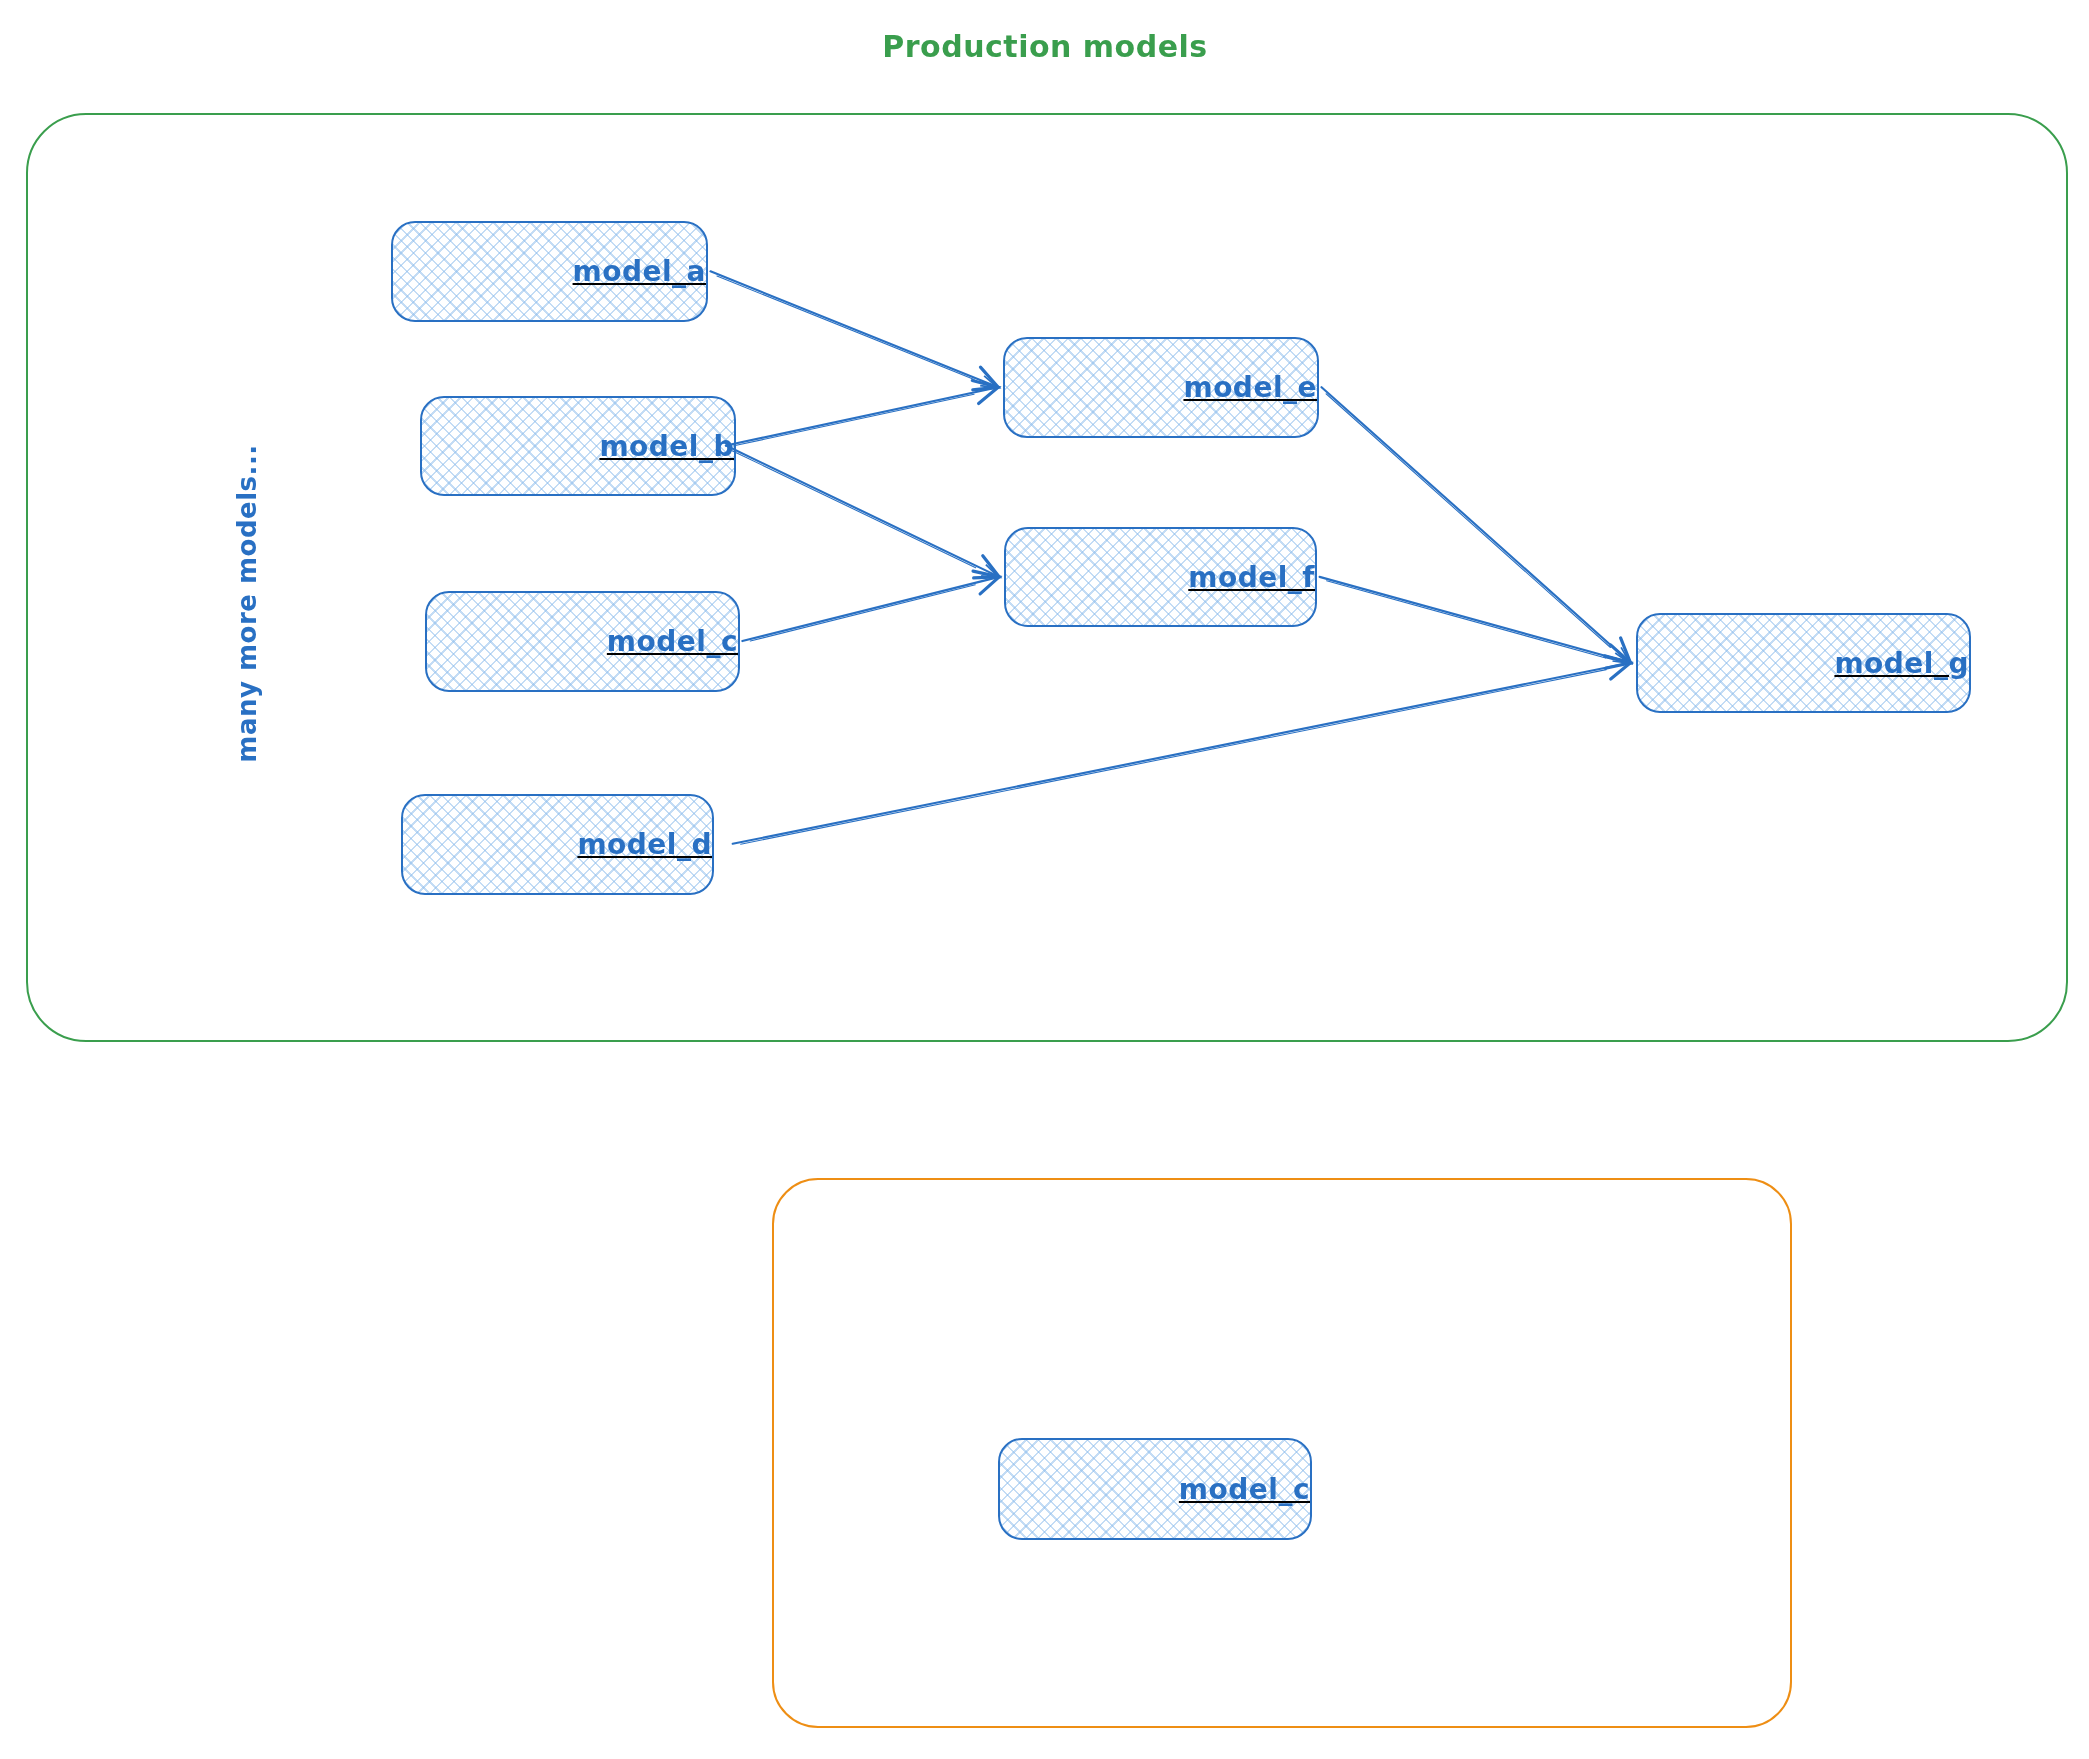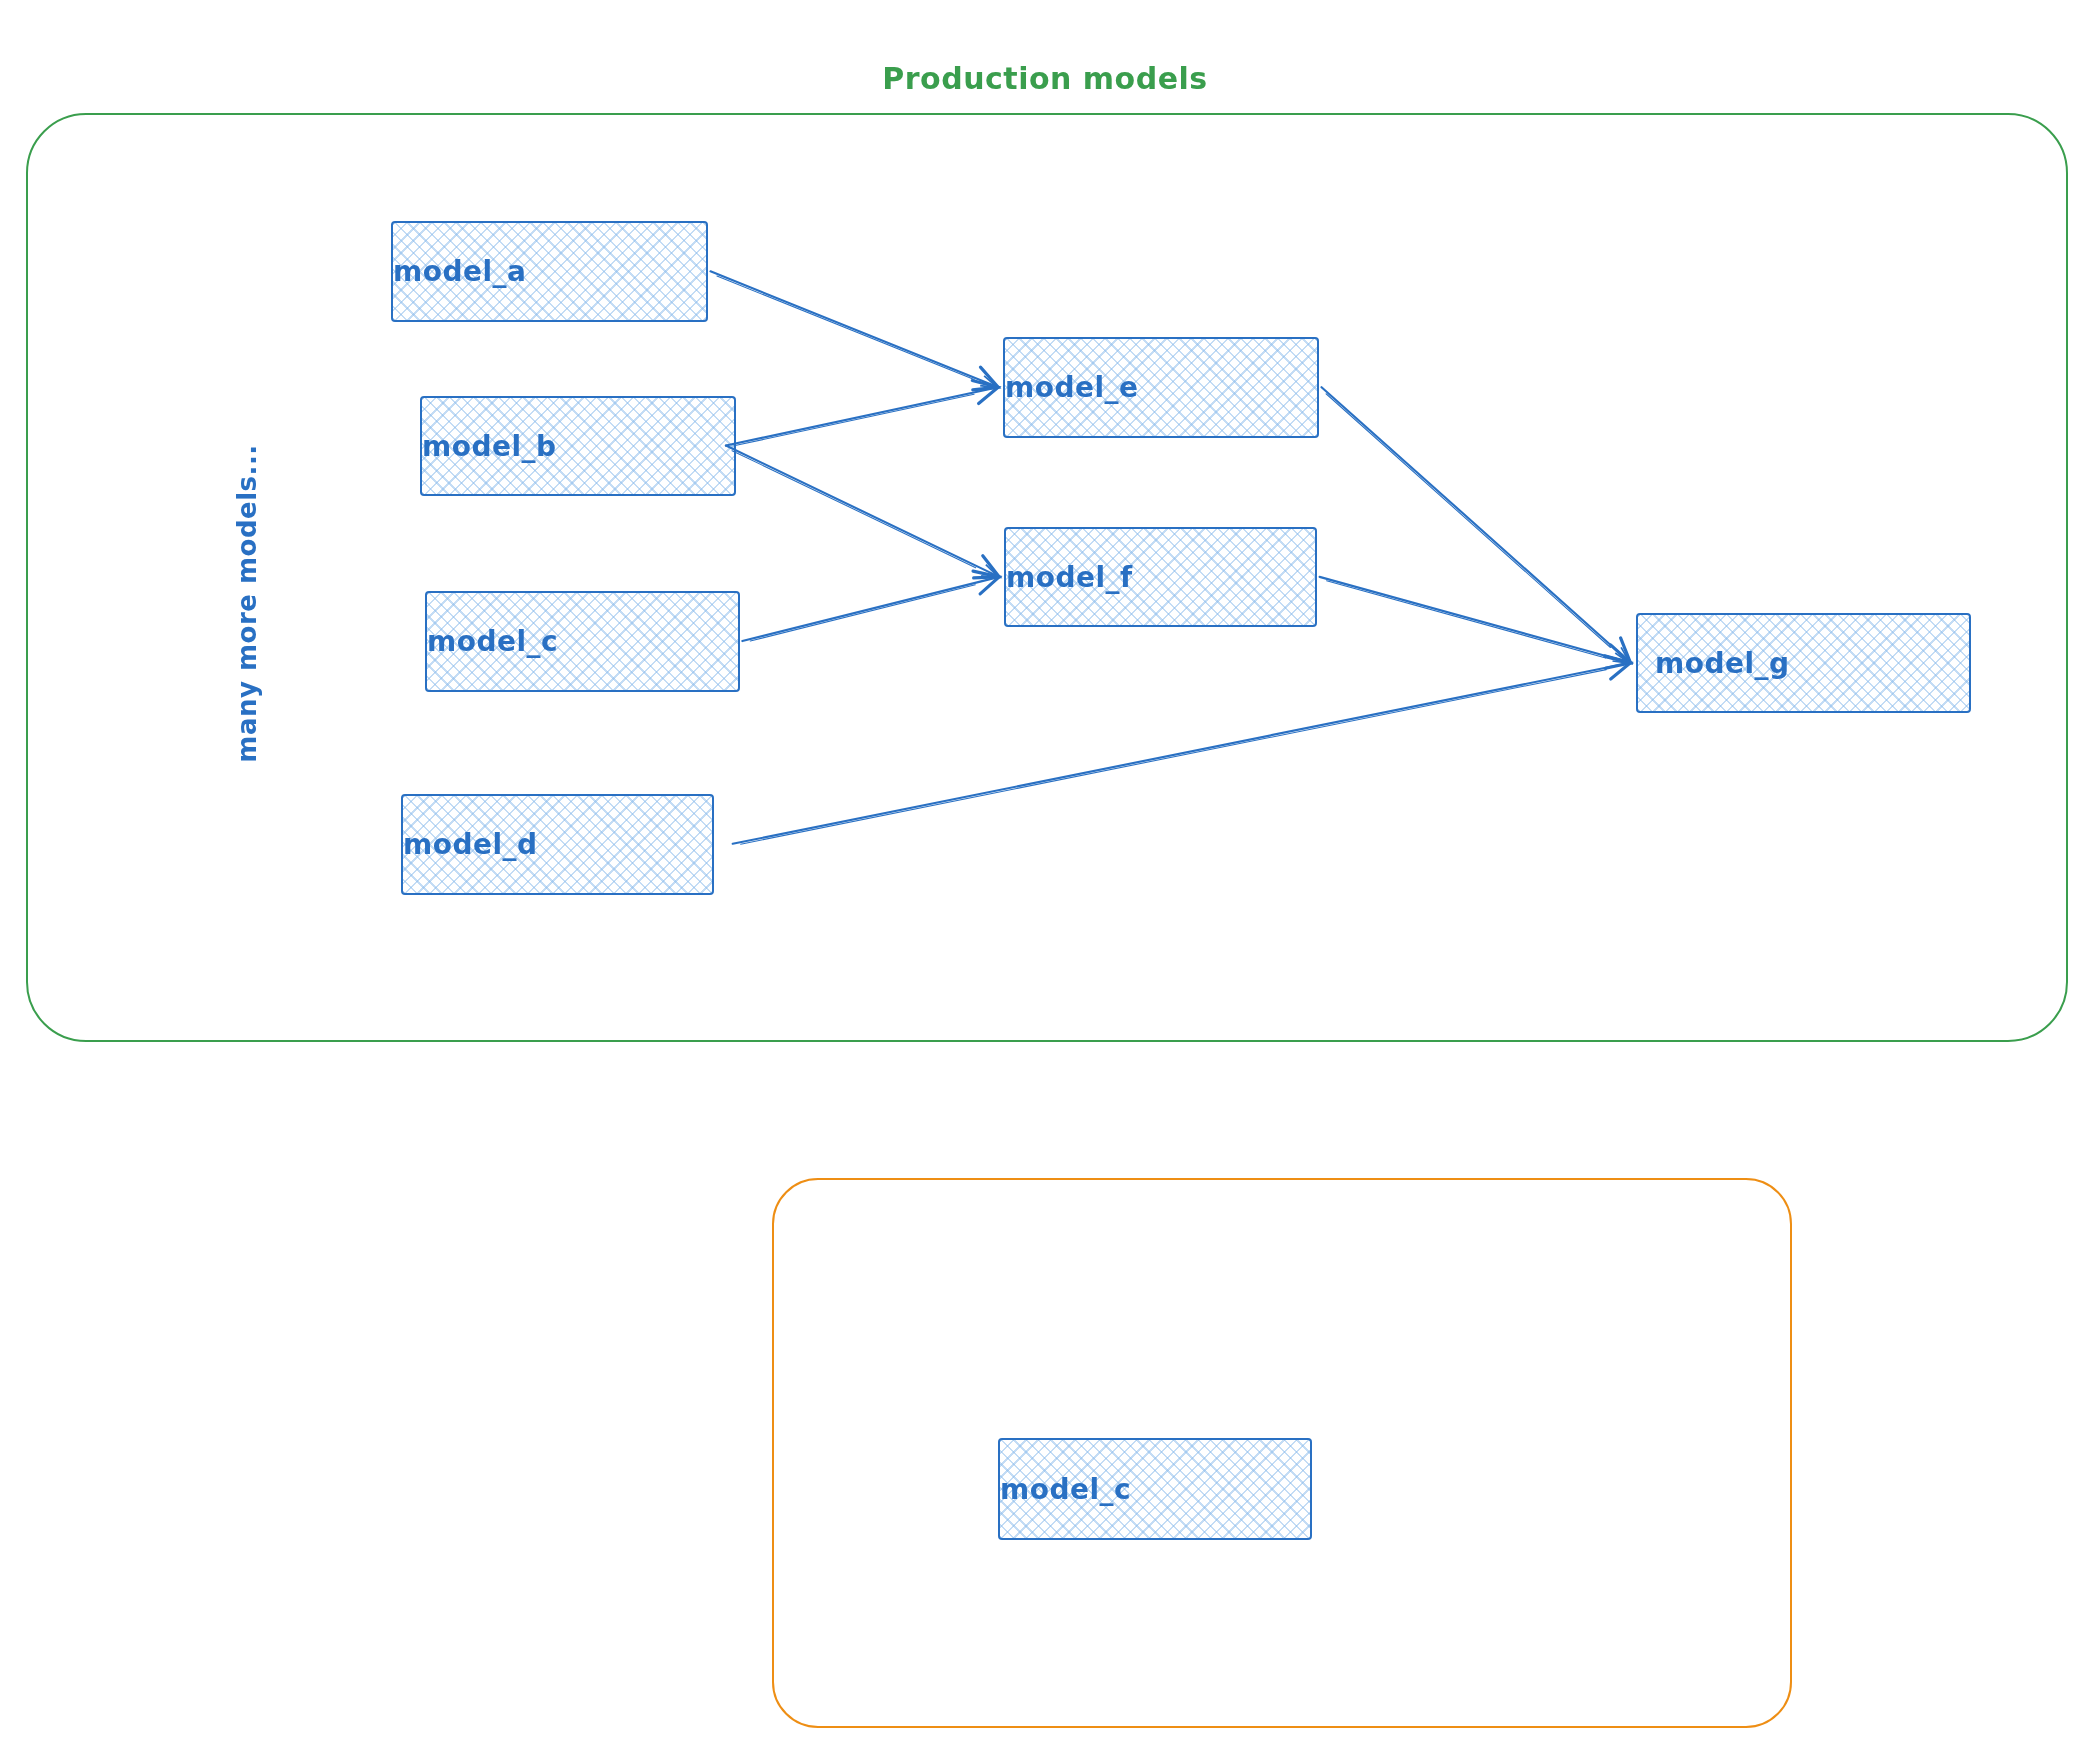--- a/index.html
+++ b/index.html
@@ -1,40 +1,41 @@
 <!DOCTYPE html>
 <html style="--blue: #2970c3; --green: #3a9e4d; --orange: #ee8e14;"><head>
 <meta charset="utf-8">
 <style>
   html,body{margin:0;padding:0;background:#ffffff;}
   .stage{
     position:relative;width:2089px;height:1759px;background:#ffffff;overflow:hidden;
     font-family:"DejaVu Sans", sans-serif;
   }
   .title{
-    position:absolute;text-align:center;font-size:30px;font-weight:700;letter-spacing:0.5px;margin-top:32px;
+    position:absolute;text-align:center;font-size:30px;font-weight:700;letter-spacing:0.5px;
   }
   .prod-title{left:26px;top:29px;width:2038px;color:var(--green,#3a9e4d);}
   .dev-title{left:772px;top:1106px;width:1016px;color:var(--orange,#ee8e14);}
   .container{position:absolute;background:transparent;}
   .prod-box{
     left:26px;top:113px;width:2038px;height:925px;
     border:2.4px solid var(--green,#3a9e4d);border-radius:60px;
   }
   .dev-box{
     left:772px;top:1178px;width:1016px;height:546px;
     border:2.4px solid var(--orange,#ee8e14);border-radius:46px;
   }
   .node{
-    position:absolute;display:flex;align-items:center;justify-content:flex-start;
-    border:2.5px solid var(--blue,#2970c3);border-radius:4px;
+    position:absolute;display:flex;align-items:center;justify-content:flex-end;
+    border:2.5px solid var(--blue,#2970c3);border-radius:24px;
     background:
       repeating-linear-gradient(45deg, rgba(137,186,235,0.50) 0px, rgba(137,186,235,0.50) 1.7px, transparent 1.7px, transparent 8.7px),
       repeating-linear-gradient(135deg, rgba(137,186,235,0.50) 0px, rgba(137,186,235,0.50) 1.7px, transparent 1.7px, transparent 8.7px),
       #ffffff;
+    text-decoration: underline;
   }
   .nl{
     color:var(--blue,#2970c3);font-size:28px;font-weight:700;letter-spacing:0.5px;
   }
   
   .n-a{left:363px;top:106px;width:313px;height:97px;}
   .n-b{left:392px;top:281px;width:312px;height:96px;}
   .n-c{left:397px;top:476px;width:311px;height:97px;}
   .n-d{left:373px;top:679px;width:309px;height:97px;}
   .n-e{left:975px;top:222px;width:312px;height:97px;}

